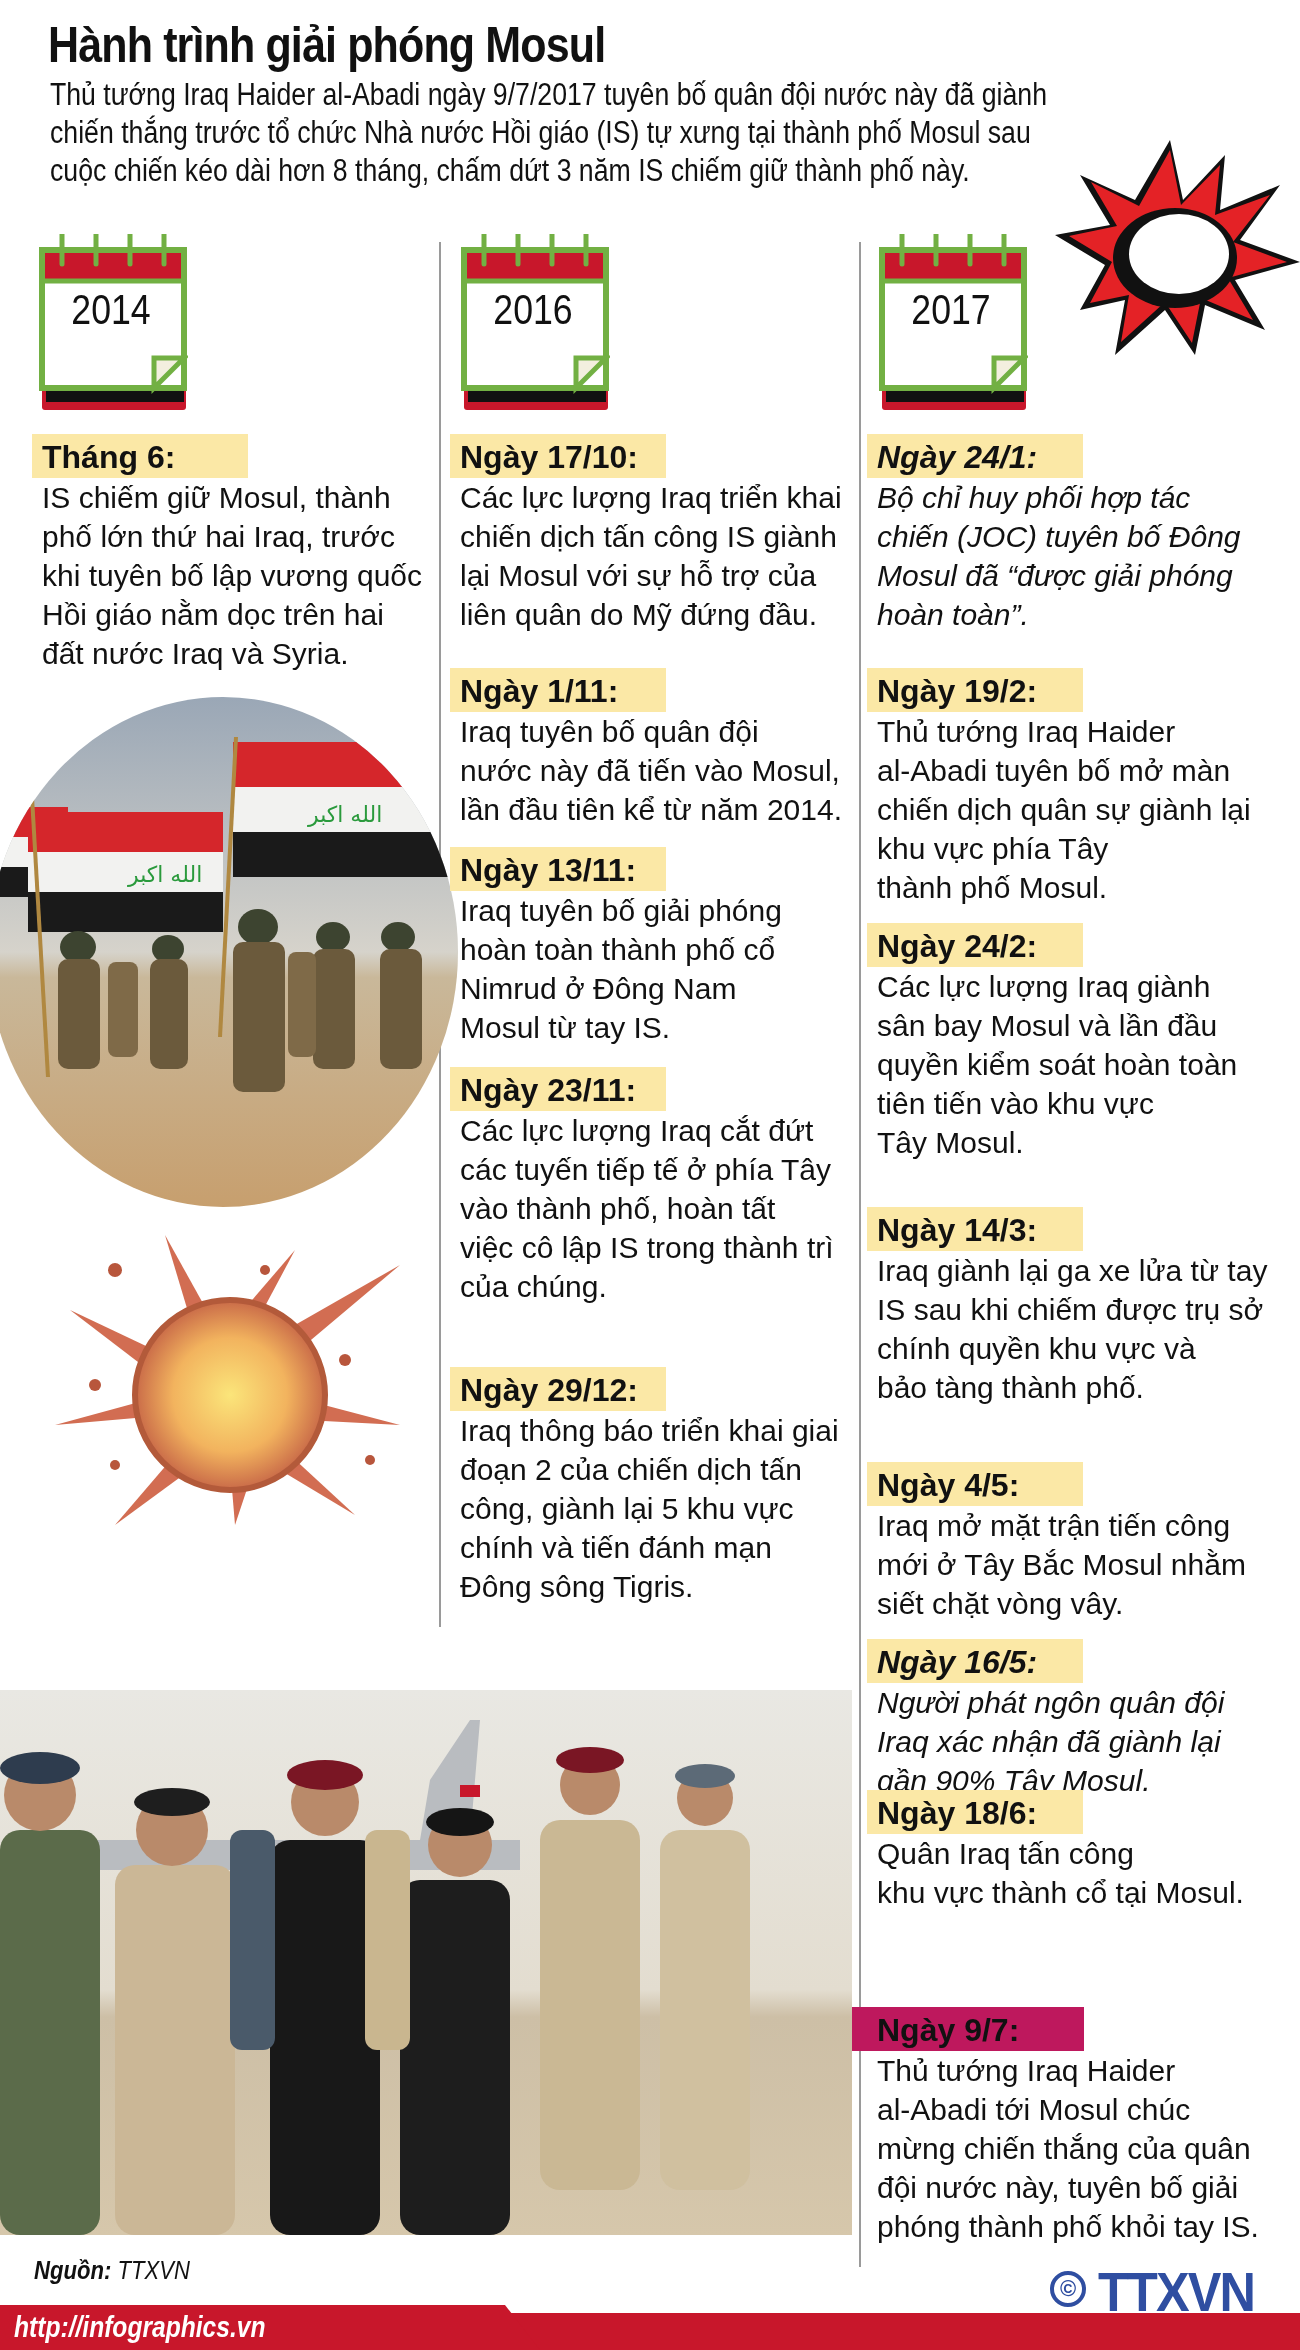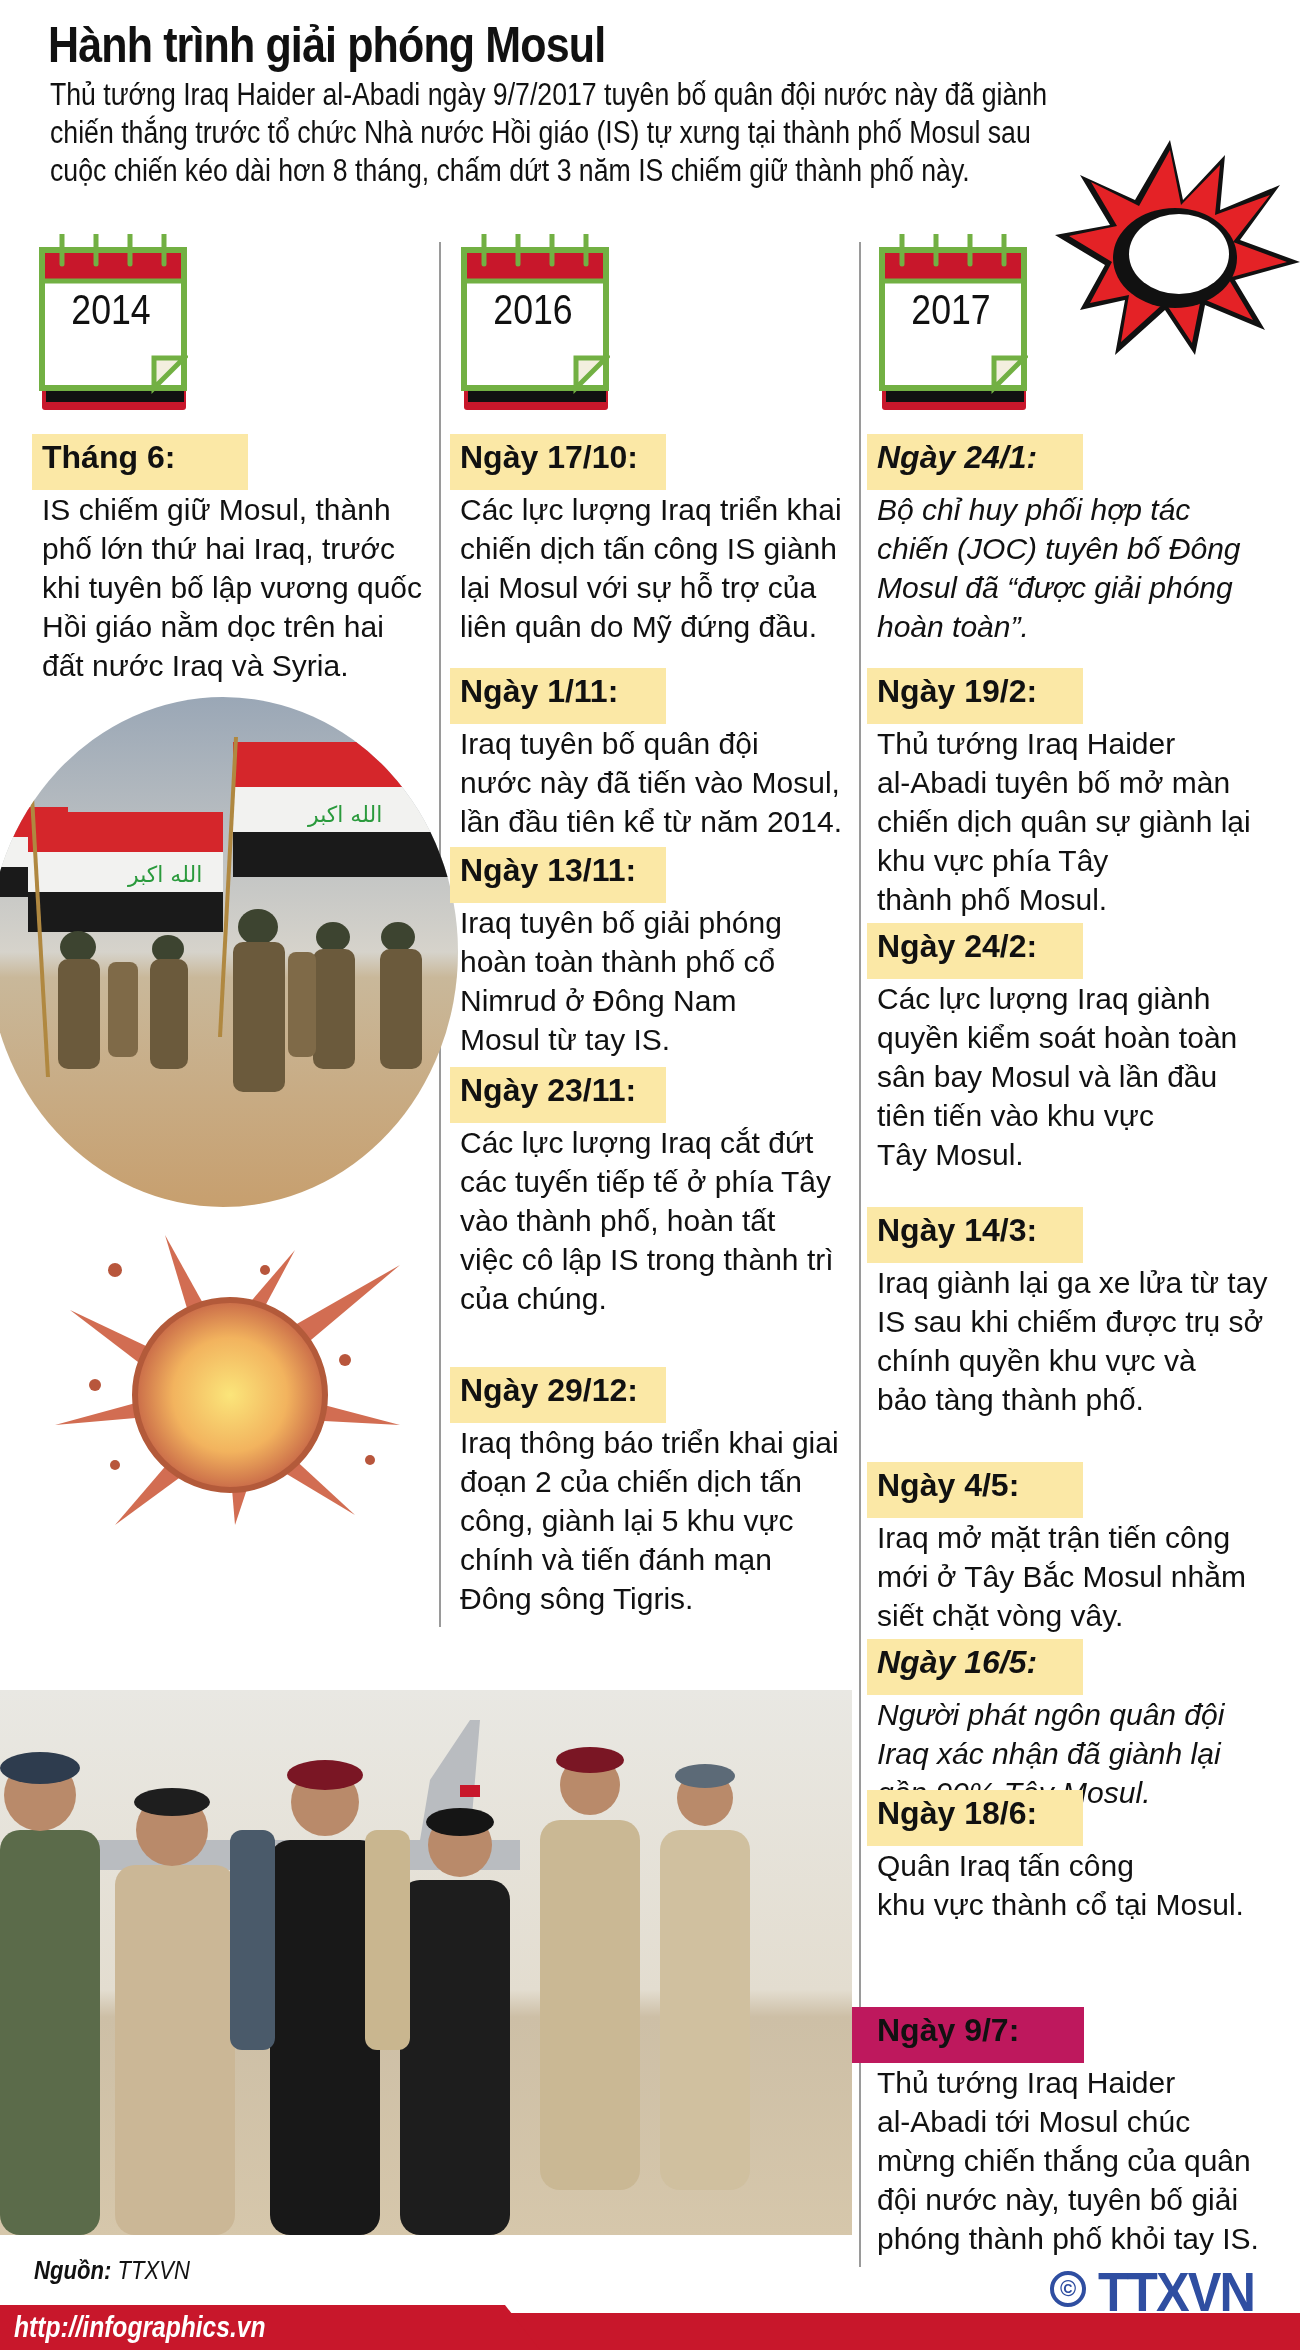--- a/index.html
+++ b/index.html
@@ -22,21 +22,21 @@
   .divider { width: 2px; background: #9a9a9a; }
   .calendar { width: 150px; height: 180px; }
   .cal-year {
     position: absolute; left: 14px; top: 52px; width: 118px; text-align: center;
     font-size: 42px; color: #111; font-family: "Liberation Sans", sans-serif;
     transform: scaleX(0.85);
   }
   .col { width: 400px; }
   .entry { position: absolute; left: 0; width: 400px; }
   .date-tag {
-    display: inline-block; background: #fbe8a6; height: 56px; width: 216px;
+    display: inline-block; background: #fbe8a6; height: 44px; width: 216px;
     font-weight: bold; font-size: 32px; line-height: 46px; padding-left: 10px; box-sizing: border-box;
     white-space: nowrap;
   }
   .date-tag.strong { background: #be185d; }
   .entry-body { font-size: 30px; line-height: 39px; padding-left: 10px; }
   .entry-body div { white-space: nowrap; }
   .photo-circle {
     left: -12px; top: 697px; width: 470px; height: 510px; border-radius: 50%; overflow: hidden;
   }
   .photo-group {
@@ -282,22 +282,22 @@
       <div>al-Abadi tuyên bố mở màn</div>
       <div>chiến dịch quân sự giành lại</div>
       <div>khu vực phía Tây</div>
       <div>thành phố Mosul.</div>
     </div>
   </div>
   <div class="entry" style="top:489px;">
     <div class="date-tag">Ngày 24/2:</div>
     <div class="entry-body">
       <div>Các lực lượng Iraq giành</div>
+      <div>sân bay Mosul và lần đầu</div>
       <div>quyền kiểm soát hoàn toàn</div>
-      <div>sân bay Mosul và lần đầu</div>
       <div>tiên tiến vào khu vực</div>
       <div>Tây Mosul.</div>
     </div>
   </div>
   <div class="entry" style="top:773px;">
     <div class="date-tag">Ngày 14/3:</div>
     <div class="entry-body">
       <div>Iraq giành lại ga xe lửa từ tay</div>
       <div>IS sau khi chiếm được trụ sở</div>
       <div>chính quyền khu vực và</div>

